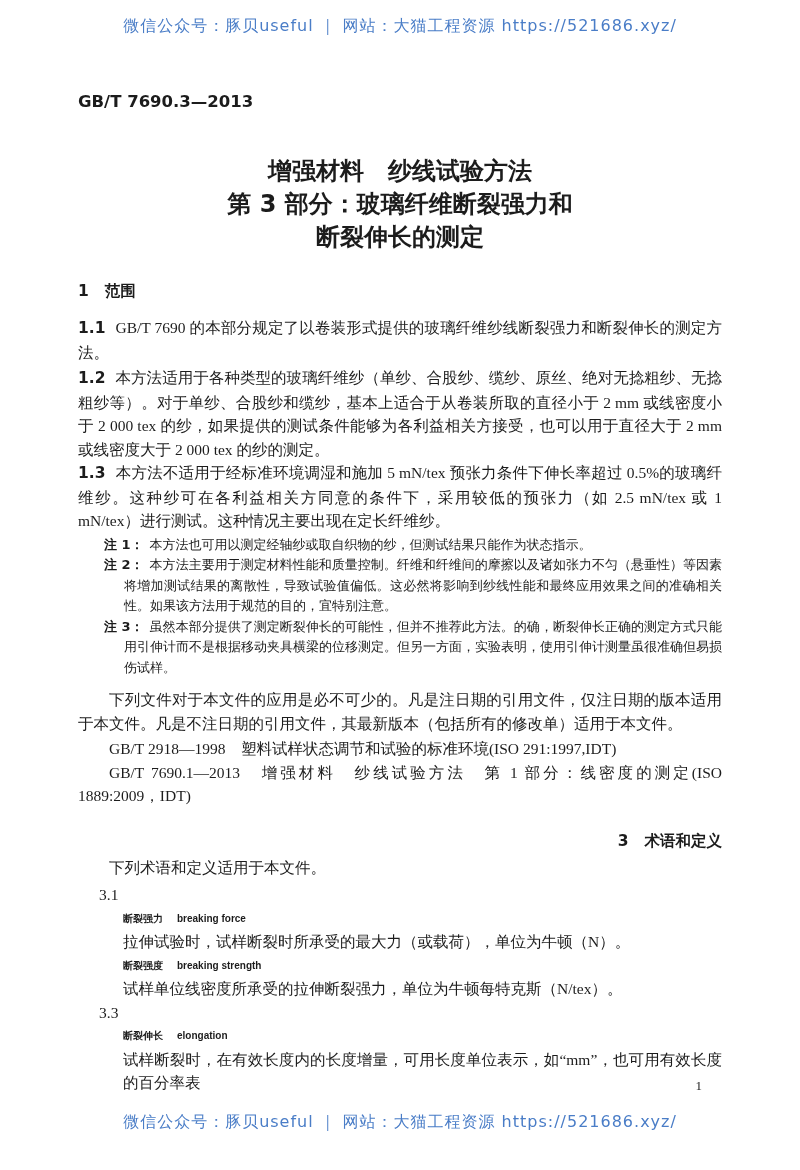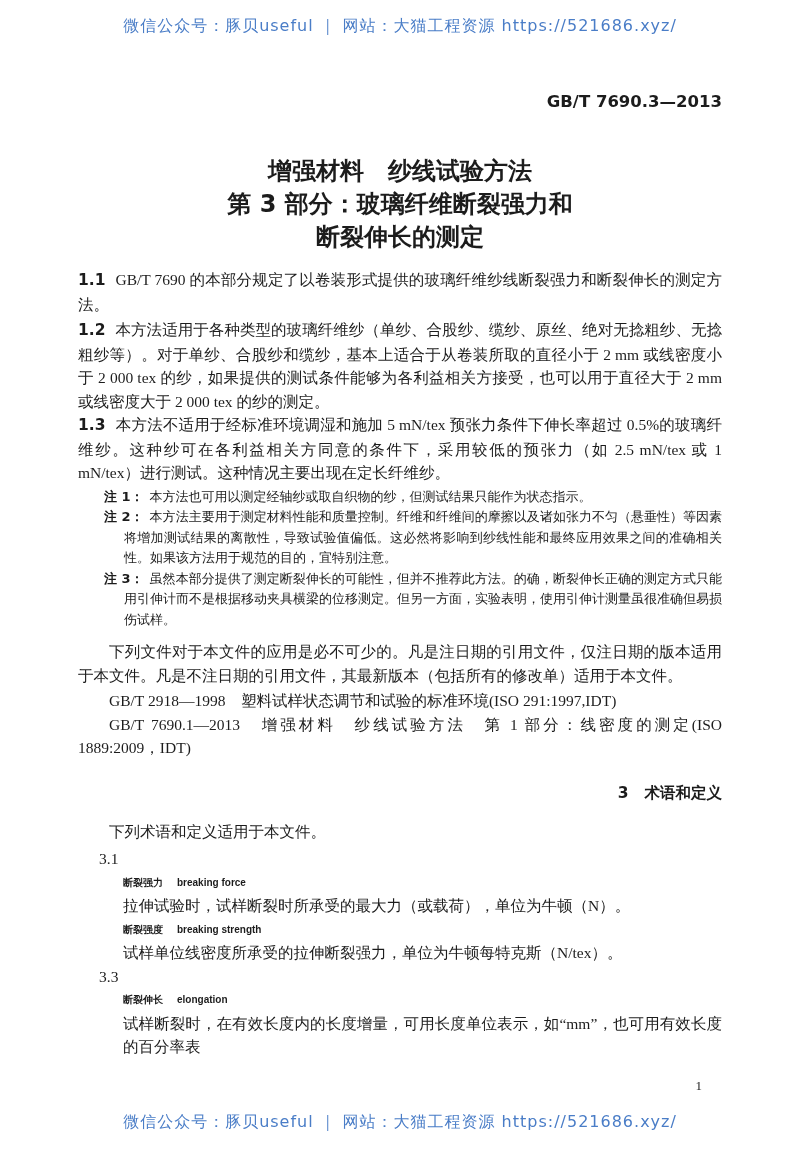--- a/index.html
+++ b/index.html
@@ -17,21 +17,21 @@
     text-align:center;
     font-family:"DejaVu Sans","Liberation Sans",sans-serif;
     font-size:16px;line-height:20px;
     letter-spacing:1px;
   }
   .wm-bottom{
     position:absolute;left:0;top:1112px;width:800px;
   }
   .doc-number{
     margin-top:54px;
-    text-align:right;
+    text-align:left;
     font-family:"DejaVu Sans","Liberation Sans",sans-serif;
     font-weight:700;font-size:16.5px;line-height:23px;
   }
   .title{
     margin-top:42px;
     text-align:center;
     font-family:"DejaVu Sans","Liberation Sans",sans-serif;
     font-weight:700;font-size:24px;line-height:33px;
   }
   .sec-heading{
@@ -58,21 +58,21 @@
     text-align:justify;
     padding-left:20px;text-indent:-20px;
   }
   .note-label{
     font-family:"DejaVu Sans","Liberation Sans",sans-serif;
     font-weight:700;margin-right:6px;white-space:nowrap;
   }
   .indent2{ text-indent:2em; }
   .intro2{margin-top:10px;}
   .ref1{margin-top:2px;}
-  .intro3{margin-top:16px;}
+  .intro3{margin-top:4px;}
   .terms{margin-top:4px;margin-left:21px;}
   .term-num{font-size:15.5px;line-height:23.5px;}
   .term-line{
     padding-left:24px;
     font-family:Liberation Sans, sans-serif;
     font-weight:700;font-size:10px;line-height:23.5px;
   }
   .term-en{margin-left:14px;}
   .term-def{
     padding-left:24px;
@@ -91,20 +91,23 @@
   <div class="watermark" style="color: rgb(74, 125, 199);">微信公众号：豚贝useful ｜ 网站：大猫工程资源 https://521686.xyz/</div>
 
   <div class="doc-number">GB/T 7690.3—2013</div>
 
   <div class="title">
     <div>增强材料　纱线试验方法</div>
     <div>第 3 部分：玻璃纤维断裂强力和</div>
     <div>断裂伸长的测定</div>
   </div>
 
+  <div class="sec-heading sec1-heading">
+    <span class="sec-num">1</span><span>范围</span>
+  </div>
 
   <div class="para p11">
     <span class="pnum">1.1</span><span>GB/T 7690 的本部分规定了以卷装形式提供的玻璃纤维纱线断裂强力和断裂伸长的测定方法。</span>
   </div>
 
   <div class="para p12">
     <span class="pnum">1.2</span><span>本方法适用于各种类型的玻璃纤维纱（单纱、合股纱、缆纱、原丝、绝对无捻粗纱、无捻粗纱等）。对于单纱、合股纱和缆纱，基本上适合于从卷装所取的直径小于 2 mm 或线密度小于 2 000 tex 的纱，如果提供的测试条件能够为各利益相关方接受，也可以用于直径大于 2 mm 或线密度大于 2 000 tex 的纱的测定。</span>
   </div>
 
   <div class="para">

